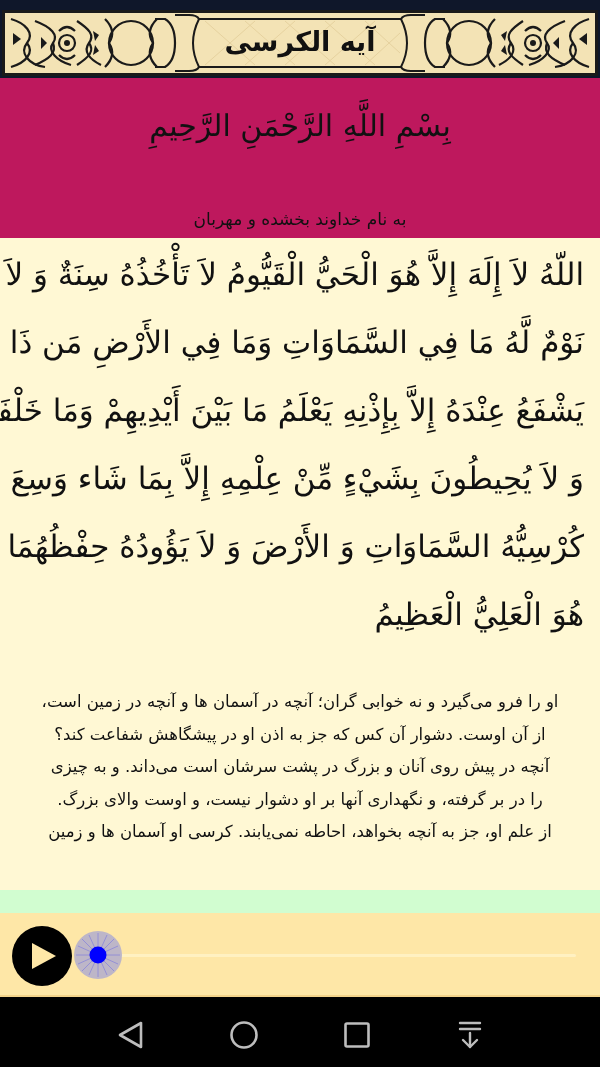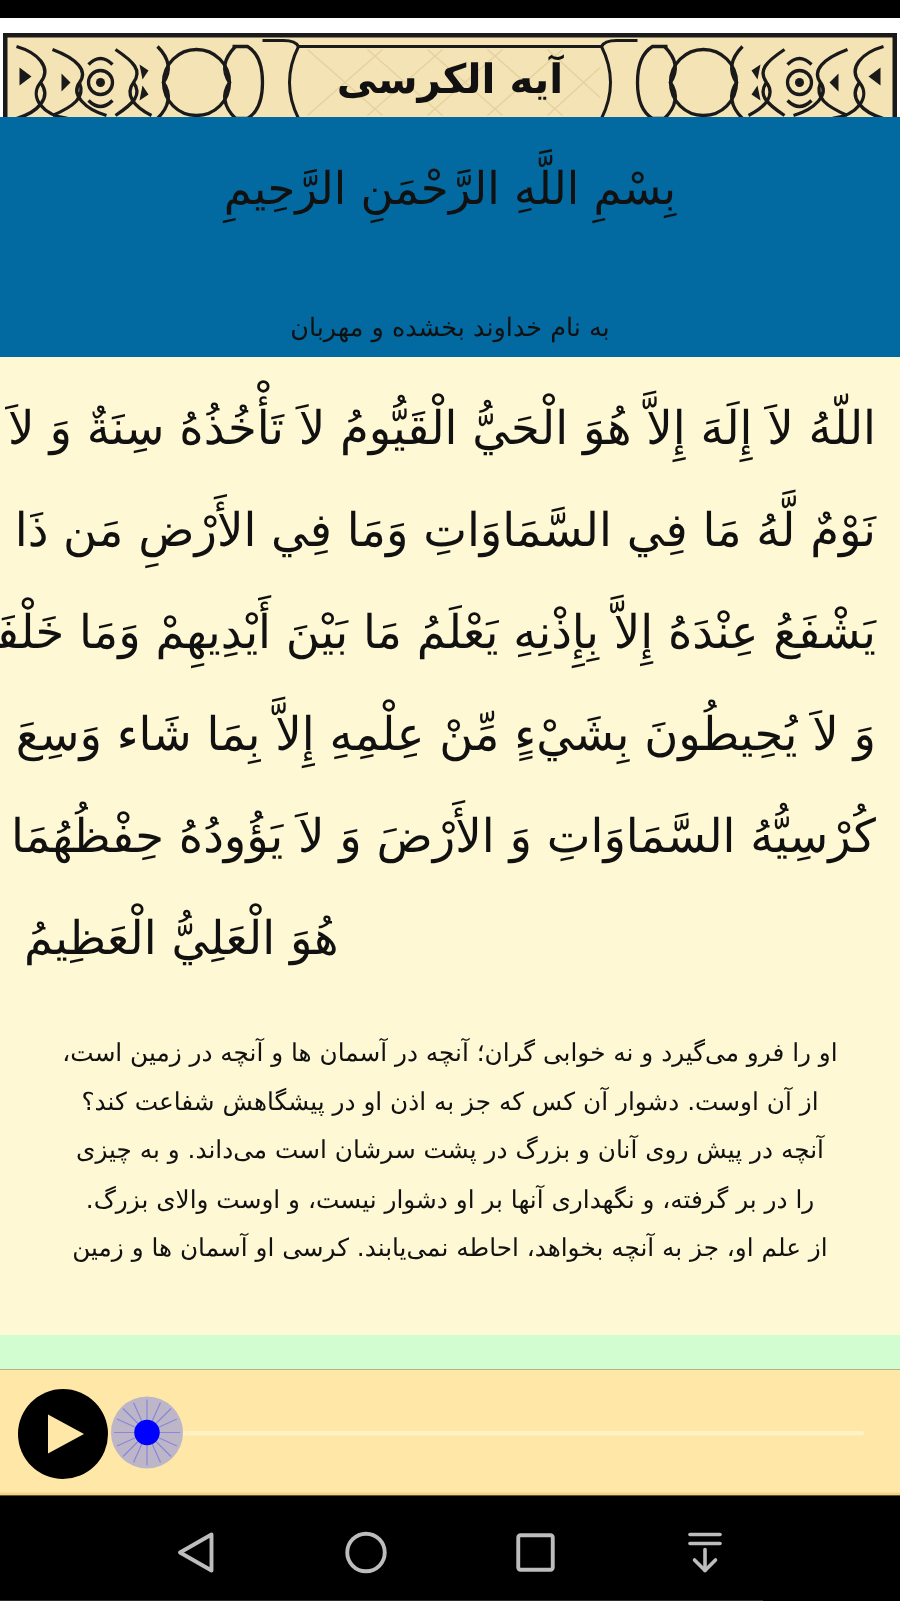--- a/index.html
+++ b/index.html
@@ -1,61 +1,61 @@
 <!DOCTYPE html>
 <html><head>
   <meta charset="utf-8">
   <style>
     * { box-sizing: border-box; margin: 0; padding: 0; }
     html, body { width: 600px; height: 1067px; overflow: hidden; background: #000; }
     body { position: relative; font-family: "DejaVu Sans", sans-serif; }
 
     
     .banner {
-      position: absolute; left: 0; top: 12px; width: 600px; height: 78px;
-      background: #ffffff;
+      position: absolute; left: 0; top: 0; width: 600px; height: 78px;
+      background: #0f172a;
     }
     .banner-frame {
       position: absolute; left: 2px; top: 10px; width: 596px; height: 66px;
       background: #f3e3b5;
       border: 3px solid #1a1a1a;
     }
     .banner-frame svg { position: absolute; left: 0; top: 0; }
     .banner-title {
       position: absolute; left: 0; right: 0; top: 13px; text-align: center;
       font-family: "DejaVu Sans", sans-serif; font-weight: bold;
       font-size: 27px; color: #111; direction: rtl;
       letter-spacing: -1px;
     }
 
     
     .bism {
       position: absolute; left: 0; top: 78px; width: 600px; height: 160px;
-      background: #0369a1;
+      background: #be185d;
       text-align: center; direction: rtl; padding-left: 12px;
     }
     .bism-arabic {
       position: absolute; left: 0; right: 0; top: 30px;
       font-family: "DejaVu Serif", serif; font-size: 30px; color: #111;
     }
     .bism-persian {
       position: absolute; left: 0; right: 0; top: 131px;
       font-family: "DejaVu Sans", sans-serif; font-size: 17px; color: #111;
     }
 
     
     .verse {
       position: absolute; left: 0; top: 238px; width: 600px; height: 652px;
       background: #fff8d4;
       direction: rtl;
     }
     .verse-arabic {
-      position: absolute; left: 16px; right: 16px; top: 14px;
+      position: absolute; left: 16px; right: 16px; top: 2px;
       font-family: "DejaVu Serif", serif; font-size: 31px; line-height: 68px;
-      color: #111; text-align: left;
+      color: #111; text-align: right;
     }
     .verse-arabic .line { display: block; white-space: nowrap; }
     .verse-translation {
       position: absolute; left: 12px; right: 12px; top: 448px;
       font-family: "DejaVu Sans", sans-serif; font-size: 16.5px; line-height: 32.5px;
       color: #111; text-align: center;
     }
     .verse-translation .line { display: block; white-space: nowrap; }
 
     

